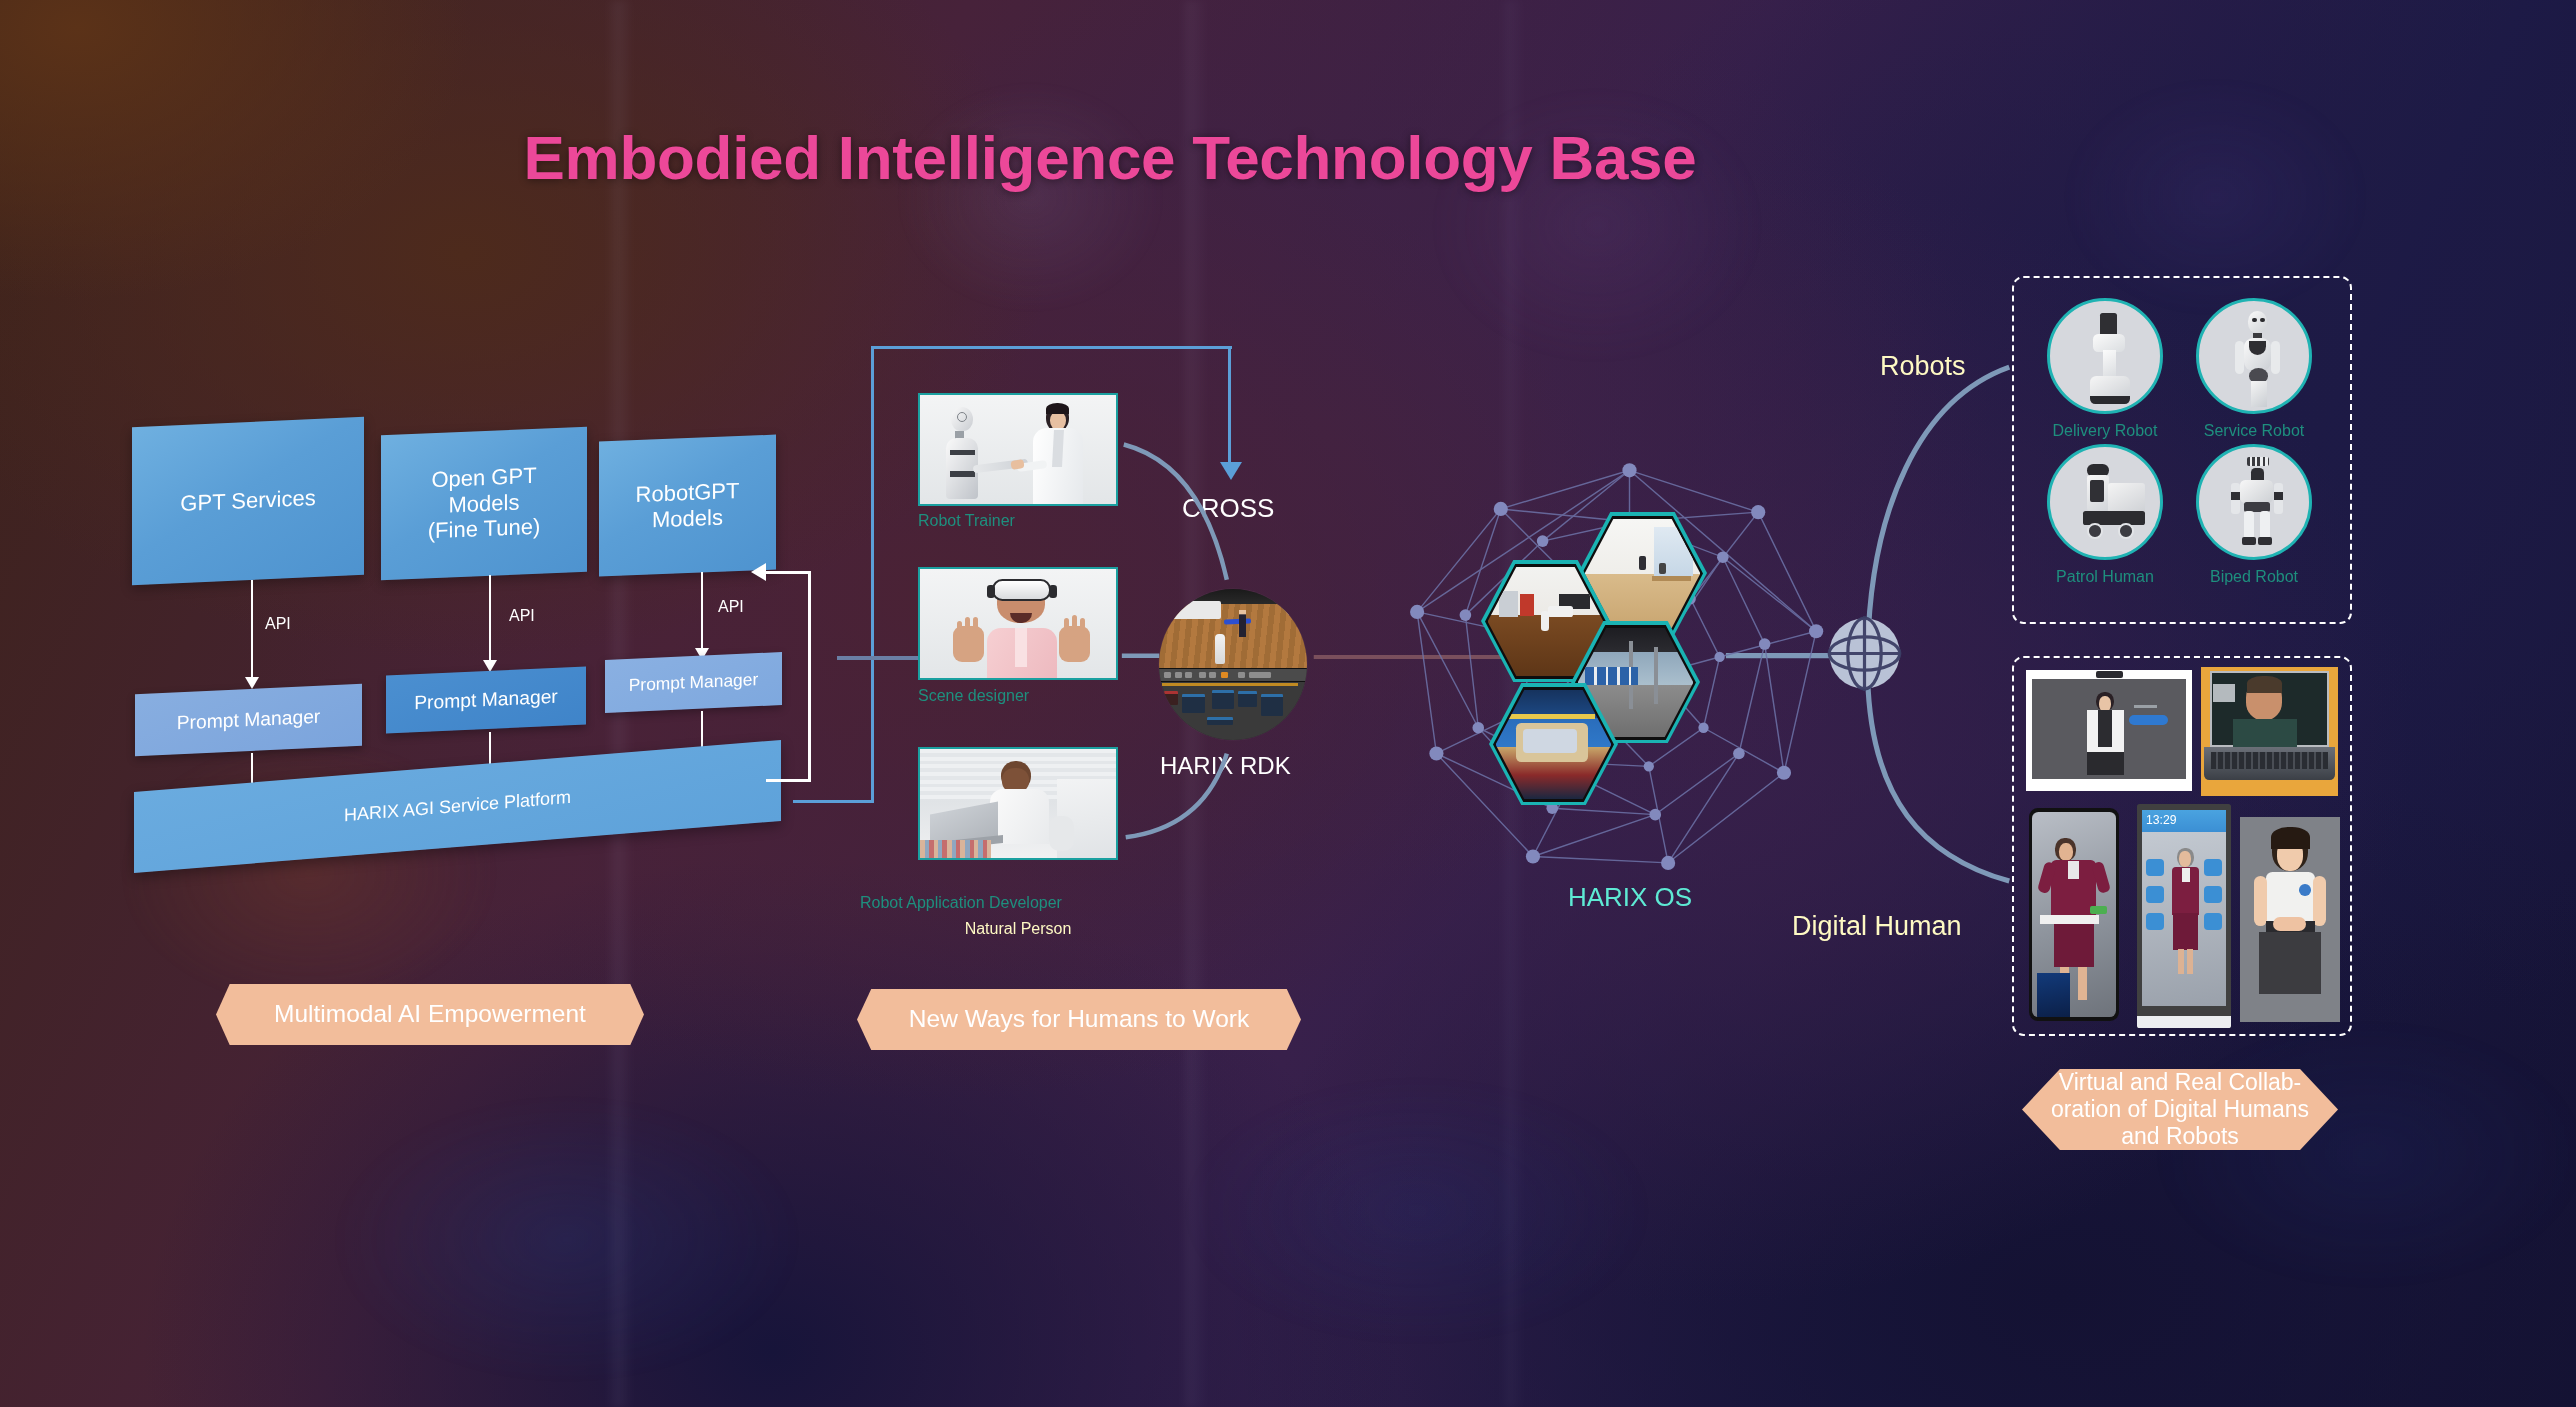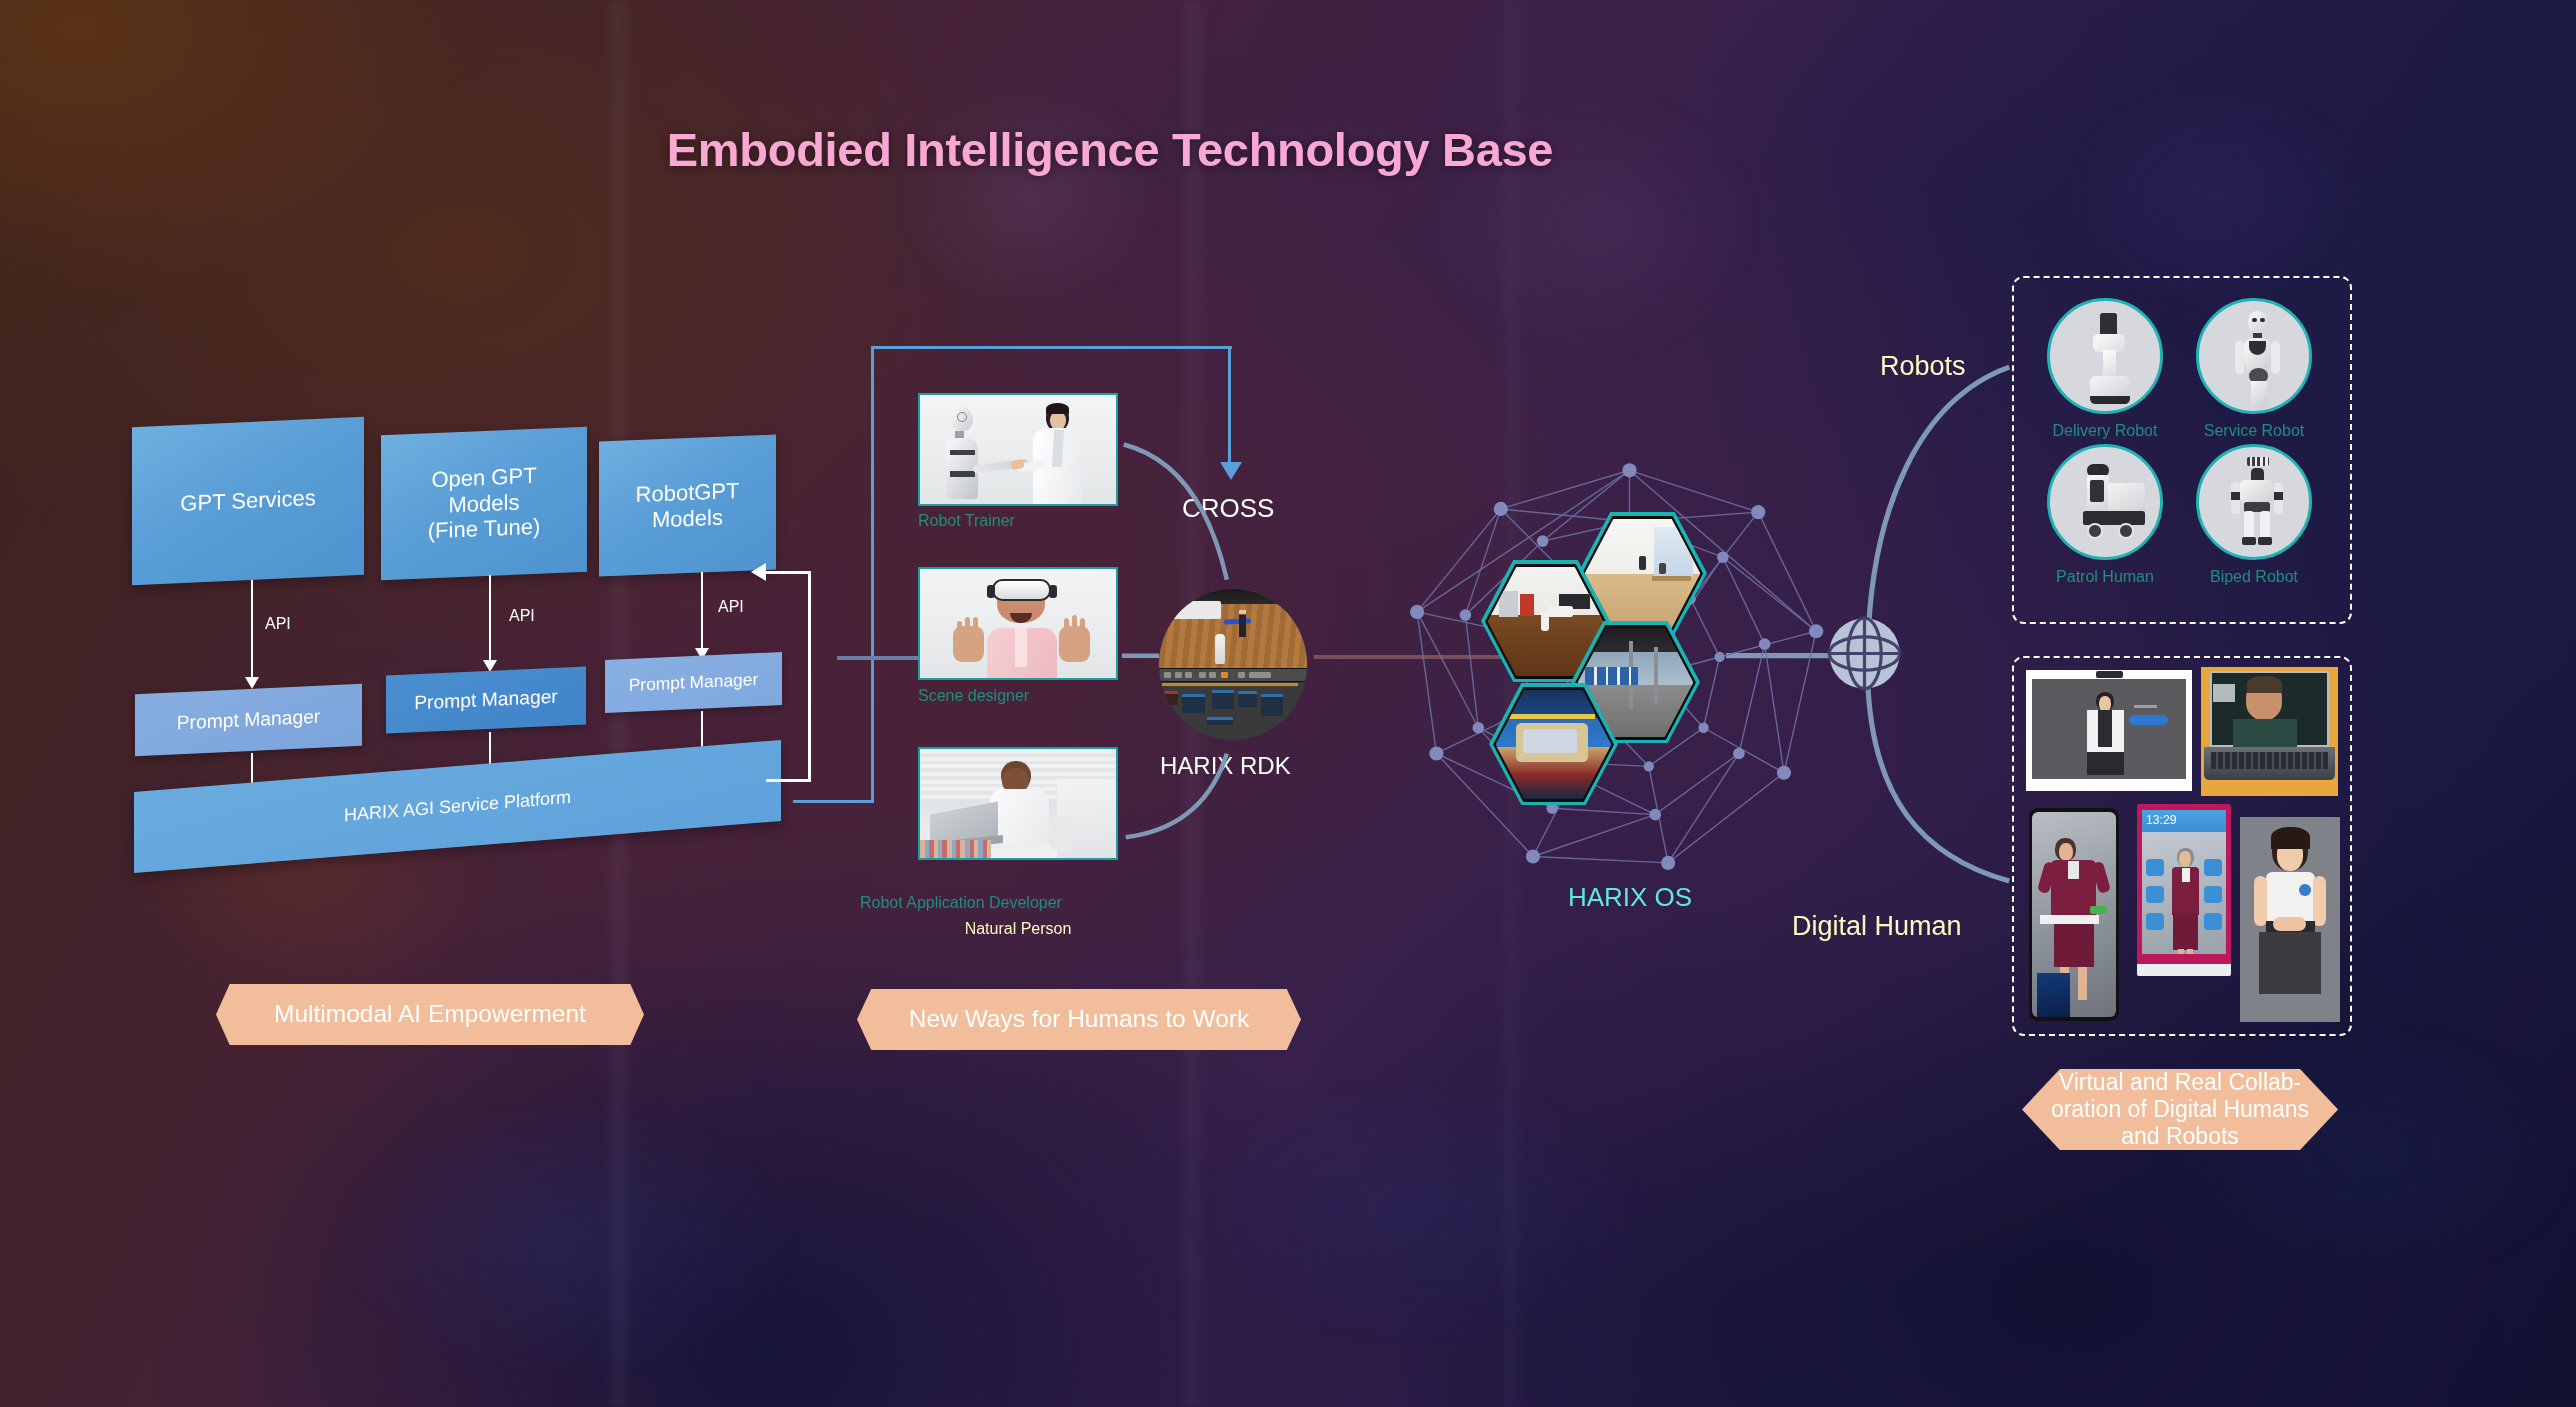--- a/index.html
+++ b/index.html
@@ -44,22 +44,22 @@
     background:
       linear-gradient(90deg, rgba(255,255,255,0) 0%, rgba(255,255,255,0) 23.5%, rgba(200,190,230,.55) 24%, rgba(255,255,255,0) 24.6%),
       linear-gradient(90deg, rgba(255,255,255,0) 0%, rgba(255,255,255,0) 45.8%, rgba(210,200,235,.45) 46.2%, rgba(255,255,255,0) 46.9%),
       linear-gradient(90deg, rgba(255,255,255,0) 0%, rgba(255,255,255,0) 58.2%, rgba(190,180,230,.35) 58.6%, rgba(255,255,255,0) 59.2%);
     filter:blur(3.9px);
   }
 
   
   #title{
     position:absolute; left:0; top:122px; width:2220px;
-    text-align:center; color:#f9a8d4;
-    font-size:47px; font-weight:700; letter-spacing:-0.3px;
+    text-align:center; color:#ec4899;
+    font-size:62px; font-weight:700; letter-spacing:-0.3px;
     text-shadow:0 1.3px 9px rgba(0,0,0,.45);
   }
 
   
   .lbl-white{ position:absolute; color:#fef9c3; font-weight:400; }
 
   
   .gptbox{
     position:absolute;
     background:linear-gradient(150deg,#6fb0e0 0%,#5a9ed6 45%,#4e93cf 100%);
@@ -696,21 +696,21 @@
       <div style="position:absolute;left:63px;top:50px;width:11.6px;height:31px;background:#7c1e40;border-radius:5.2px;transform:rotate(-16deg);"></div>
       <div style="position:absolute;left:22px;top:109px;width:40px;height:46px;background:#6e1a39;"></div>
       <div style="position:absolute;left:28px;top:155px;width:9px;height:33px;background:#e0b493;"></div>
       <div style="position:absolute;left:46px;top:155px;width:9px;height:33px;background:#e0b493;"></div>
       <div style="position:absolute;left:7.7px;top:103px;width:59px;height:9px;background:#f0f0f0;"></div>
       <div style="position:absolute;left:58px;top:94px;width:16.7px;height:7.7px;background:#4caf50;border-radius:1.9px;"></div>
       <div style="position:absolute;left:5.2px;top:161px;width:33px;height:45px;background:linear-gradient(170deg,#123a7a,#0b1f47);"></div>
     </div>
   </div>
 
-  <div class="dh" style="left:2137px;top:804px;width:94px;height:172px;background:#be185d;border-radius:2.6px;">
+  <div class="dh" style="left:2137px;top:804px;width:94px;height:224px;background:#404040;border-radius:2.6px;">
     <div style="position:absolute;left:5.2px;top:6.4px;right:5.2px;height:22px;background:linear-gradient(180deg,#4aa3e0,#3b8fd4);"></div>
     <div style="position:absolute;left:9px;top:9px;width:33px;height:13px;color:#fff;font-size:12.2px;font-family:'Liberation Sans',sans-serif;">13:29</div>
     <div style="position:absolute;left:5.2px;top:28px;right:5.2px;bottom:22px;background:linear-gradient(170deg,#c3c9d1,#9aa1ab);overflow:hidden;">
       <div style="position:absolute;left:35px;top:15.5px;width:16.7px;height:19.3px;border-radius:46%;background:#8a8a8a;"></div>
       <div style="position:absolute;left:37px;top:19.3px;width:11.6px;height:15.5px;border-radius:46%;background:#e3bb9c;"></div>
       <div style="position:absolute;left:30px;top:35px;width:27px;height:48px;background:#7c1e40;border-radius:3.9px 3.9px 0 0;"></div>
       <div style="position:absolute;left:40px;top:36px;width:7.7px;height:14px;background:#eee;"></div>
       <div style="position:absolute;left:31px;top:81px;width:24.5px;height:37px;background:#6e1a39;"></div>
       <div style="position:absolute;left:36px;top:117px;width:5.8px;height:24.5px;background:#ddb293;"></div>
       <div style="position:absolute;left:45px;top:117px;width:5.8px;height:24.5px;background:#ddb293;"></div>

